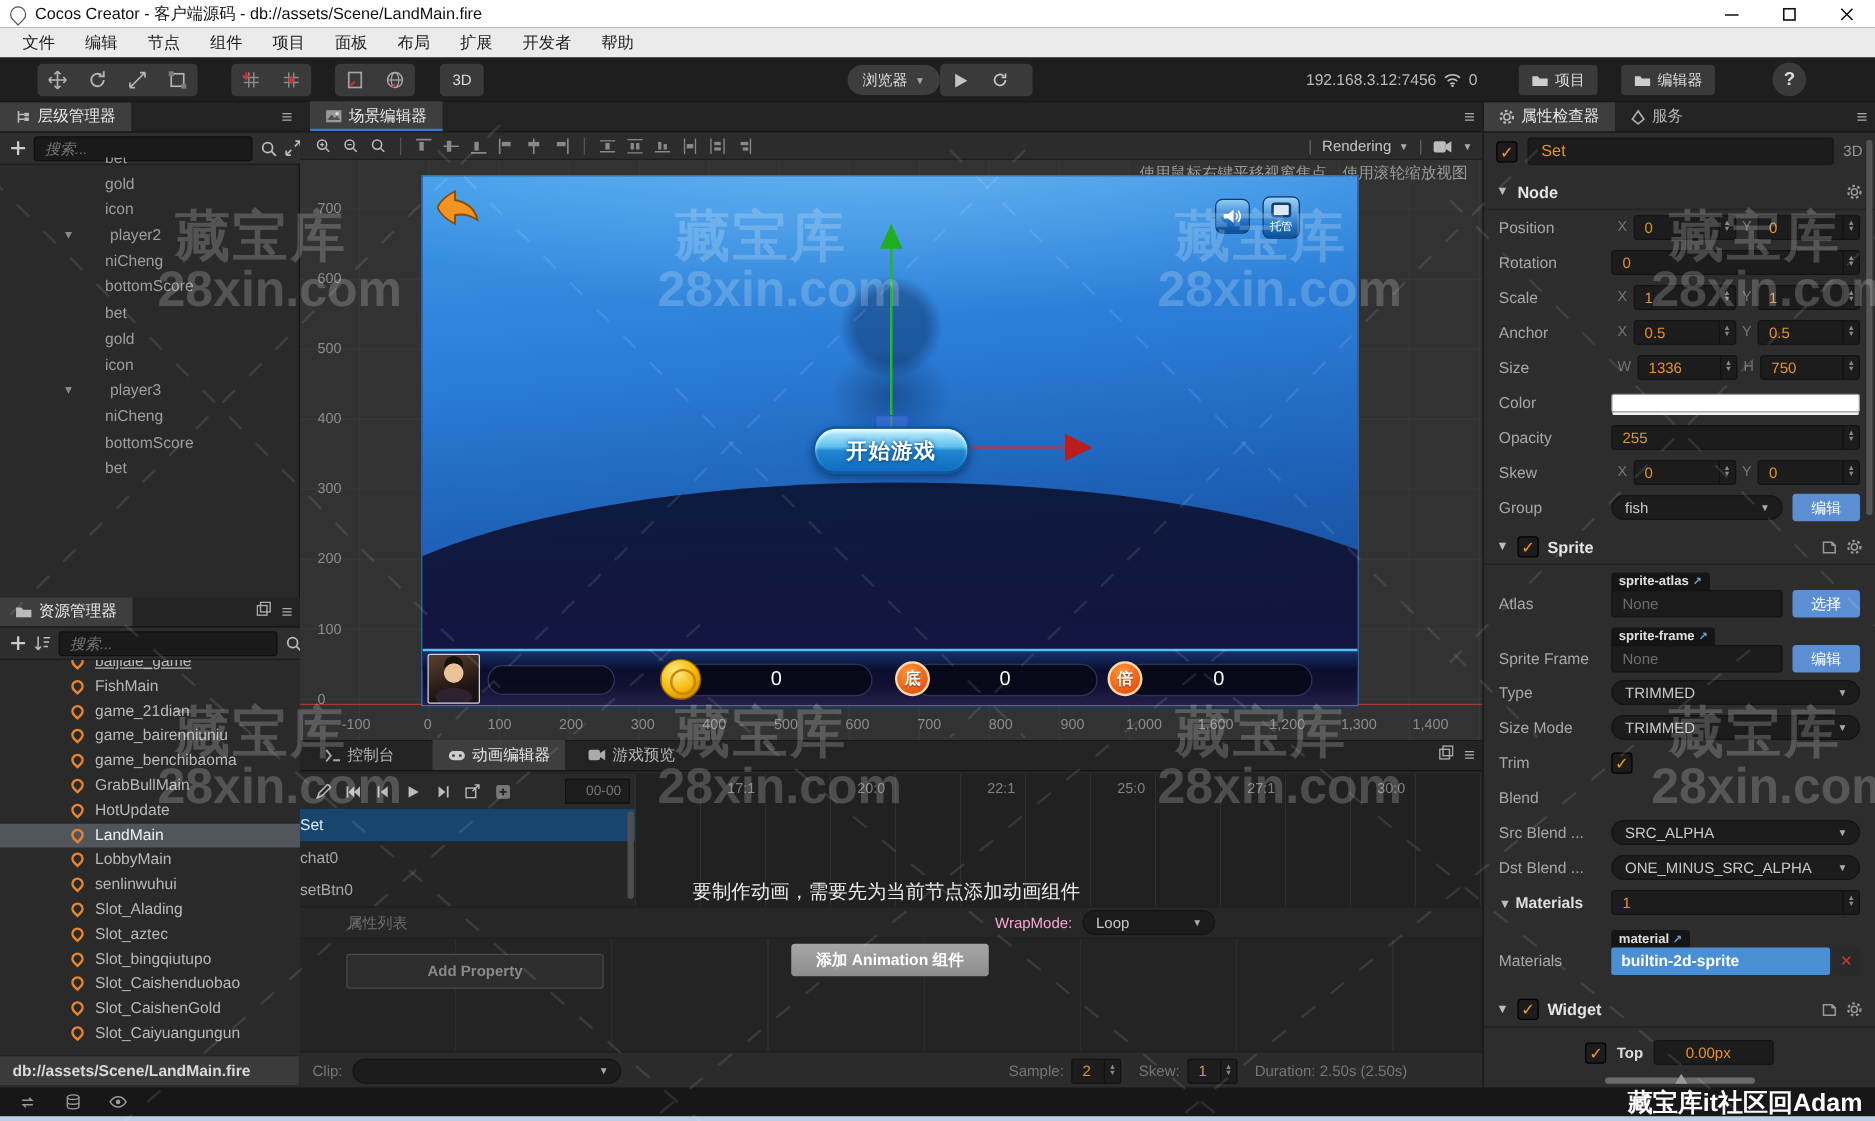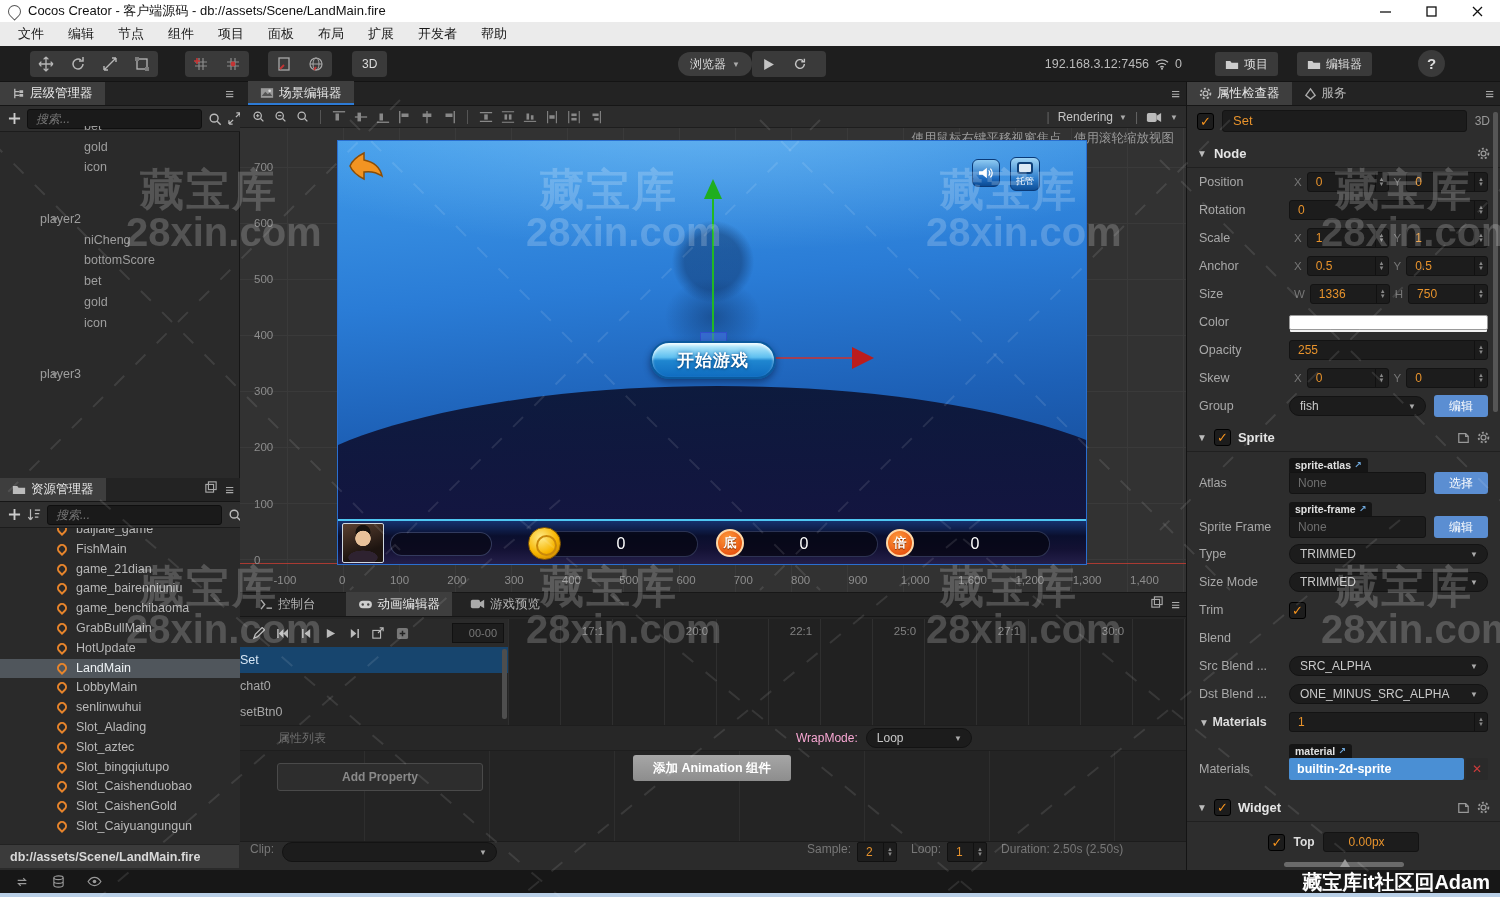--- a/index.html
+++ b/index.html
@@ -42,29 +42,29 @@
   input.search-box { outline:none; }
   .icon20 { width:20px; height:20px; display:flex; align-items:center; justify-content:center; }
 
   
   .left-col { position:absolute; left:0; top:82px; width:240px; height:788px; background:#2a2a2a; border-right:1px solid #161616; }
   .hier-panel { position:absolute; left:0; top:0; width:240px; height:396px; overflow:hidden; }
   .panel-toolbar { height:26px; display:flex; align-items:center; gap:6px; padding:0 8px; background:#2e2e2e; border-bottom:1px solid #1c1c1c; }
   .tree { position:relative; height:262px; overflow:hidden; margin-top:-6px; }
   .h-row { position:relative; height:20.7px; line-height:20.7px; color:#9e9e9e; font-size:12.5px; white-space:nowrap; }
   .h-row.d3 { padding-left:84px; }
-  .h-row.d2 { padding-left:40px;margin-top:31px; }
+  .h-row.d2 { padding-left:88px; }
   .h-row.exp::before { content:"▾"; position:absolute; color:#8a8a8a; font-size:11px; }
   .h-row.d2.exp::before { left:52px; }
   .h-row.clip { margin-top:-10px; }
   .assets-panel { position:absolute; left:0; top:396px; width:240px; height:392px; overflow:hidden; background:#2a2a2a; }
   .a-list { position:relative; height:316px; overflow:hidden; }
   .a-row { position:relative; height:19.8px; line-height:19.8px; color:#b9b9b9; font-size:12.5px; padding-left:76px; white-space:nowrap; }
   .a-row.sel { background:#50565c; color:#eef2f5; }
-  .a-row.clip { margin-top:-8px; }
+  .a-row.clip { margin-top:-8px;text-decoration:underline; }
   .flame { position:absolute; left:57px; top:4px; width:10px; height:10px; border:2px solid #e8852c; border-radius:0 50% 50% 50%; transform:rotate(-135deg); }
   .a-status { position:absolute; left:0; bottom:2px; width:239px; height:24px; background:#3b3b3b; border-top:1px solid #222;
     color:#d8d8d8; font-weight:bold; font-size:12.5px; display:flex; align-items:center; padding:0 10px; }
 
   
   .center-col { position:absolute; left:240px; top:82px; width:946px; height:788px; background:#2c2c2c; }
   .scenebar { position:absolute; left:0; top:24px; width:946px; height:22px; background:#2c2c2c; border-bottom:1px solid #1e1e1e;
     display:flex; align-items:center; gap:2px; padding:0 8px; }
   .sb-sep { width:1px; height:14px; background:#555; margin:0 6px; }
   .sb-right { position:absolute; right:8px; top:0; height:22px; display:flex; align-items:center; gap:8px; color:#c5c5c5; }
@@ -142,21 +142,21 @@
     border-bottom:1px solid #1e1e1e; display:flex; align-items:center; color:#6d6d6d; }
   .anim-content { position:absolute; left:0; top:158px; width:946px; height:90px;
     background:repeating-linear-gradient(90deg, transparent 0 124px, #2e2e2e 124px 125px) #242424; }
   .addprop-btn { position:absolute; left:37px; top:12px; width:206px; height:28px; background:#2d2d2d; border:1px solid #4a4a4a;
     border-radius:3px; color:#8a8a8a; font-weight:bold; display:flex; align-items:center; justify-content:center; }
   .addcomp-btn { position:absolute; left:393px; top:4px; width:158px; height:26px; border-radius:3px;
     background:linear-gradient(#a6a6a6,#8d8d8d); color:#fff; font-weight:bold; font-size:12.5px;
     display:flex; align-items:center; justify-content:center; }
   .anim-msg { position:absolute; left:139px; top:110px; width:660px; text-align:center; color:#ececec; font-size:15.5px; }
   .anim-bottom { position:absolute; left:0; top:248px; width:946px; height:30px; background:#2b2b2b; border-top:1px solid #1c1c1c;
-    display:flex; color:#777; }
+    display:flex; align-items:center; color:#777; }
   .num-box { height:20px; background:#1d1d1d; border:1px solid #111; border-radius:2px; color:#e8932c; font-size:12px;
     display:flex; align-items:center; position:relative; padding:0 16px 0 8px; }
   .stepper { position:absolute; right:0; top:0; bottom:0; width:13px; border-left:1px solid #111; display:flex;
     flex-direction:column; align-items:center; justify-content:center; color:#888; font-size:6px; line-height:5px; }
 
   
   .right-col { position:absolute; left:1186px; top:82px; width:314px; height:788px; background:#2d2d2d; border-left:1px solid #141414; overflow:hidden; }
   .insp-scroll { position:absolute; right:2px; top:30px; width:5px; height:300px; background:#555; border-radius:2px; }
   .name-row { height:30px; display:flex; align-items:center; gap:8px; padding:0 10px; }
   .name-field { flex:1; height:22px; background:#1c1c1c; border:1px solid #141414; border-radius:3px;
@@ -779,36 +779,37 @@
       </div>
 
       <div class="anim-content">
         <div class="addprop-btn">
             <span>Add Property</span>
           </div>
         <div class="addcomp-btn">
             <span>添加 Animation 组件</span>
           </div>
       </div>
+      <div class="anim-msg">要制作动画，需要先为当前节点添加动画组件</div>
 
       <div class="anim-bottom">
         <span style="margin-left:10px;">Clip:</span>
         <div class="sel-pill" style="flex:none; width:215px; margin-left:8px;">
           <span></span>
             <span class="caret">▼</span>
         </div>
         <span style="margin-left:310px;">Sample:</span>
         <div class="num-box" style="width:40px; margin-left:6px;">
           <span>2</span>
             <span class="stepper">
               <span>▲</span>
               <span>▼</span>
             </span>
         </div>
-        <span style="margin-left:14px;">Loop:</span>
+        <span style="margin-left:14px;">Skew:</span>
         <div class="num-box" style="width:40px; margin-left:6px;">
           <span>1</span>
             <span class="stepper">
               <span>▲</span>
               <span>▼</span>
             </span>
         </div>
         <span style="margin-left:14px;">Duration: 2.50s (2.50s)</span>
       </div>
     </div>

